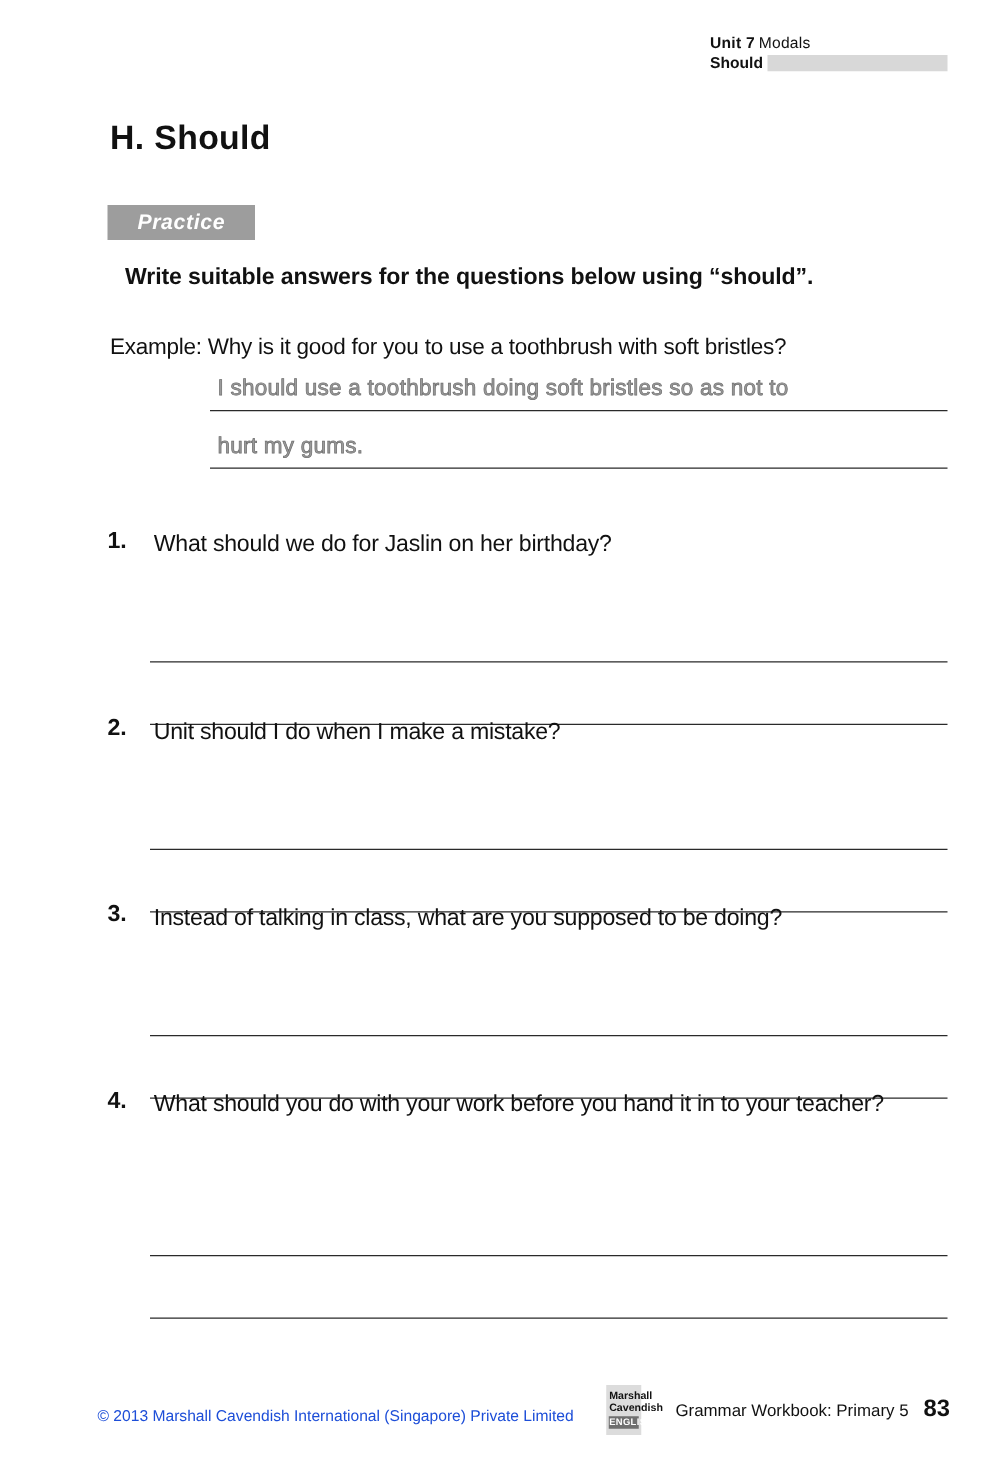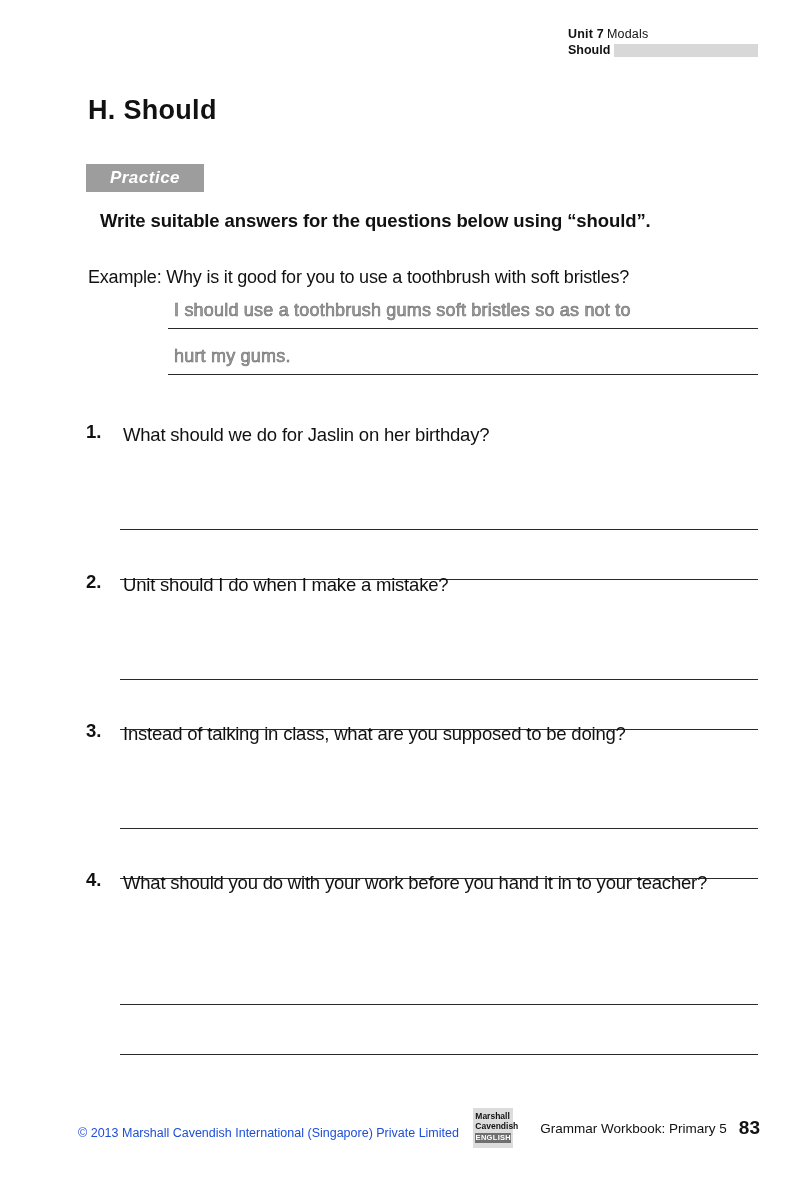--- a/index.html
+++ b/index.html
@@ -211,21 +211,21 @@
   }
   .footer-right {
     position: absolute;
     right: 45px;
     top: 1108px;
     display: flex;
     align-items: center;
     gap: 7px;
   }
   .mc-logo {
-    width: 40px;
+    width: 28px;
     height: 40px;
     background: #dcdcdc;
     position: relative;
     font-size: 8.5px;
     font-weight: bold;
     color: #111111;
     line-height: 10px;
     padding: 3px 2px 0 2px;
     box-sizing: border-box;
     text-align: left;
@@ -270,21 +270,21 @@
 
 
   <div class="practice-badge">Practice</div>
 
   <div class="instruction">Write suitable answers for the questions below using “should”.</div>
 
   <div class="example-q">Example: Why is it good for you to use a toothbrush with soft bristles?</div>
 
   <div class="example-answer-block">
     <div class="ex-ans-row">
-      <span class="ex-ans-text">I should use a toothbrush gums soft bristles so as not to</span>
+      <span class="ex-ans-text">I should use a toothbrush doing soft bristles so as not to</span>
       <span class="ex-ans-rule"></span>
     </div>
     <div class="ex-ans-row">
       <span class="ex-ans-text">hurt my gums.</span>
       <span class="ex-ans-rule"></span>
     </div>
   </div>
 
   <div class="q-item" style="top:421px;">
     <span class="q-num">1.</span>

